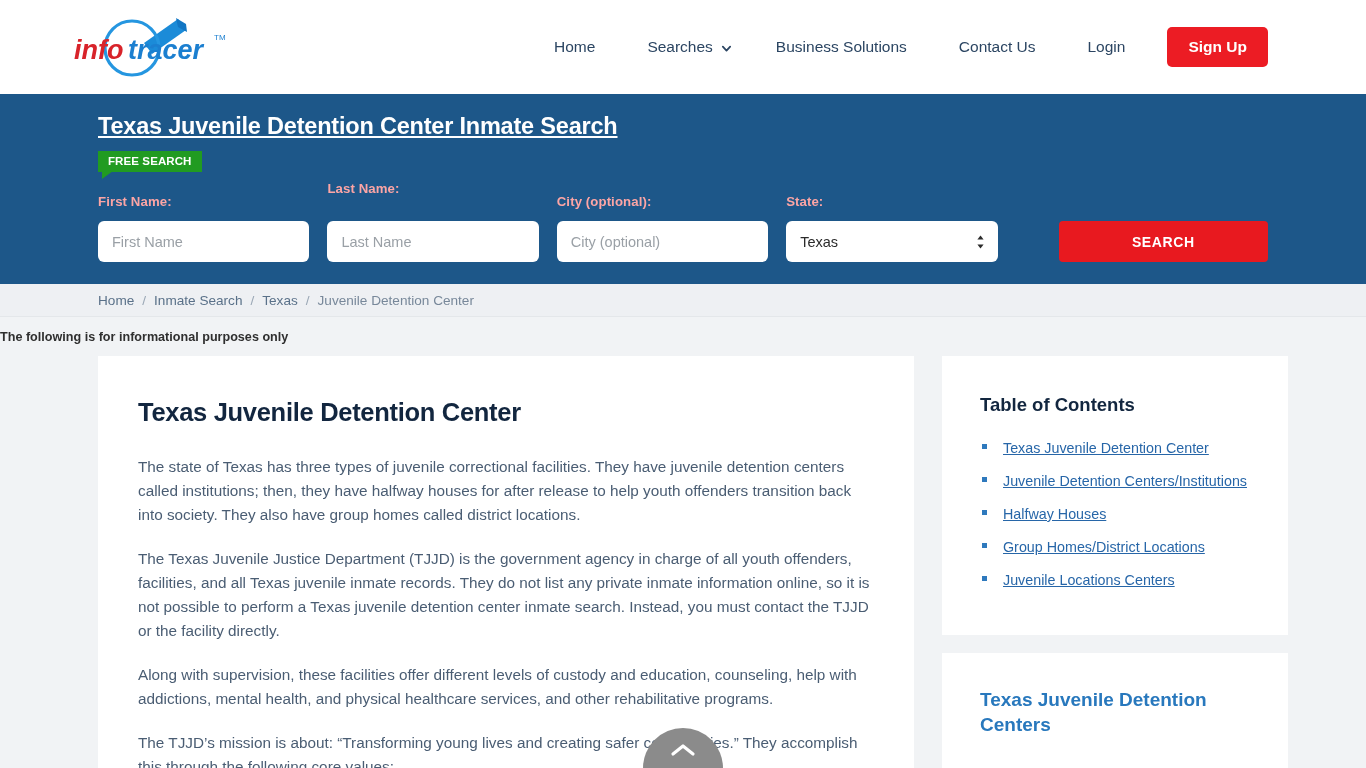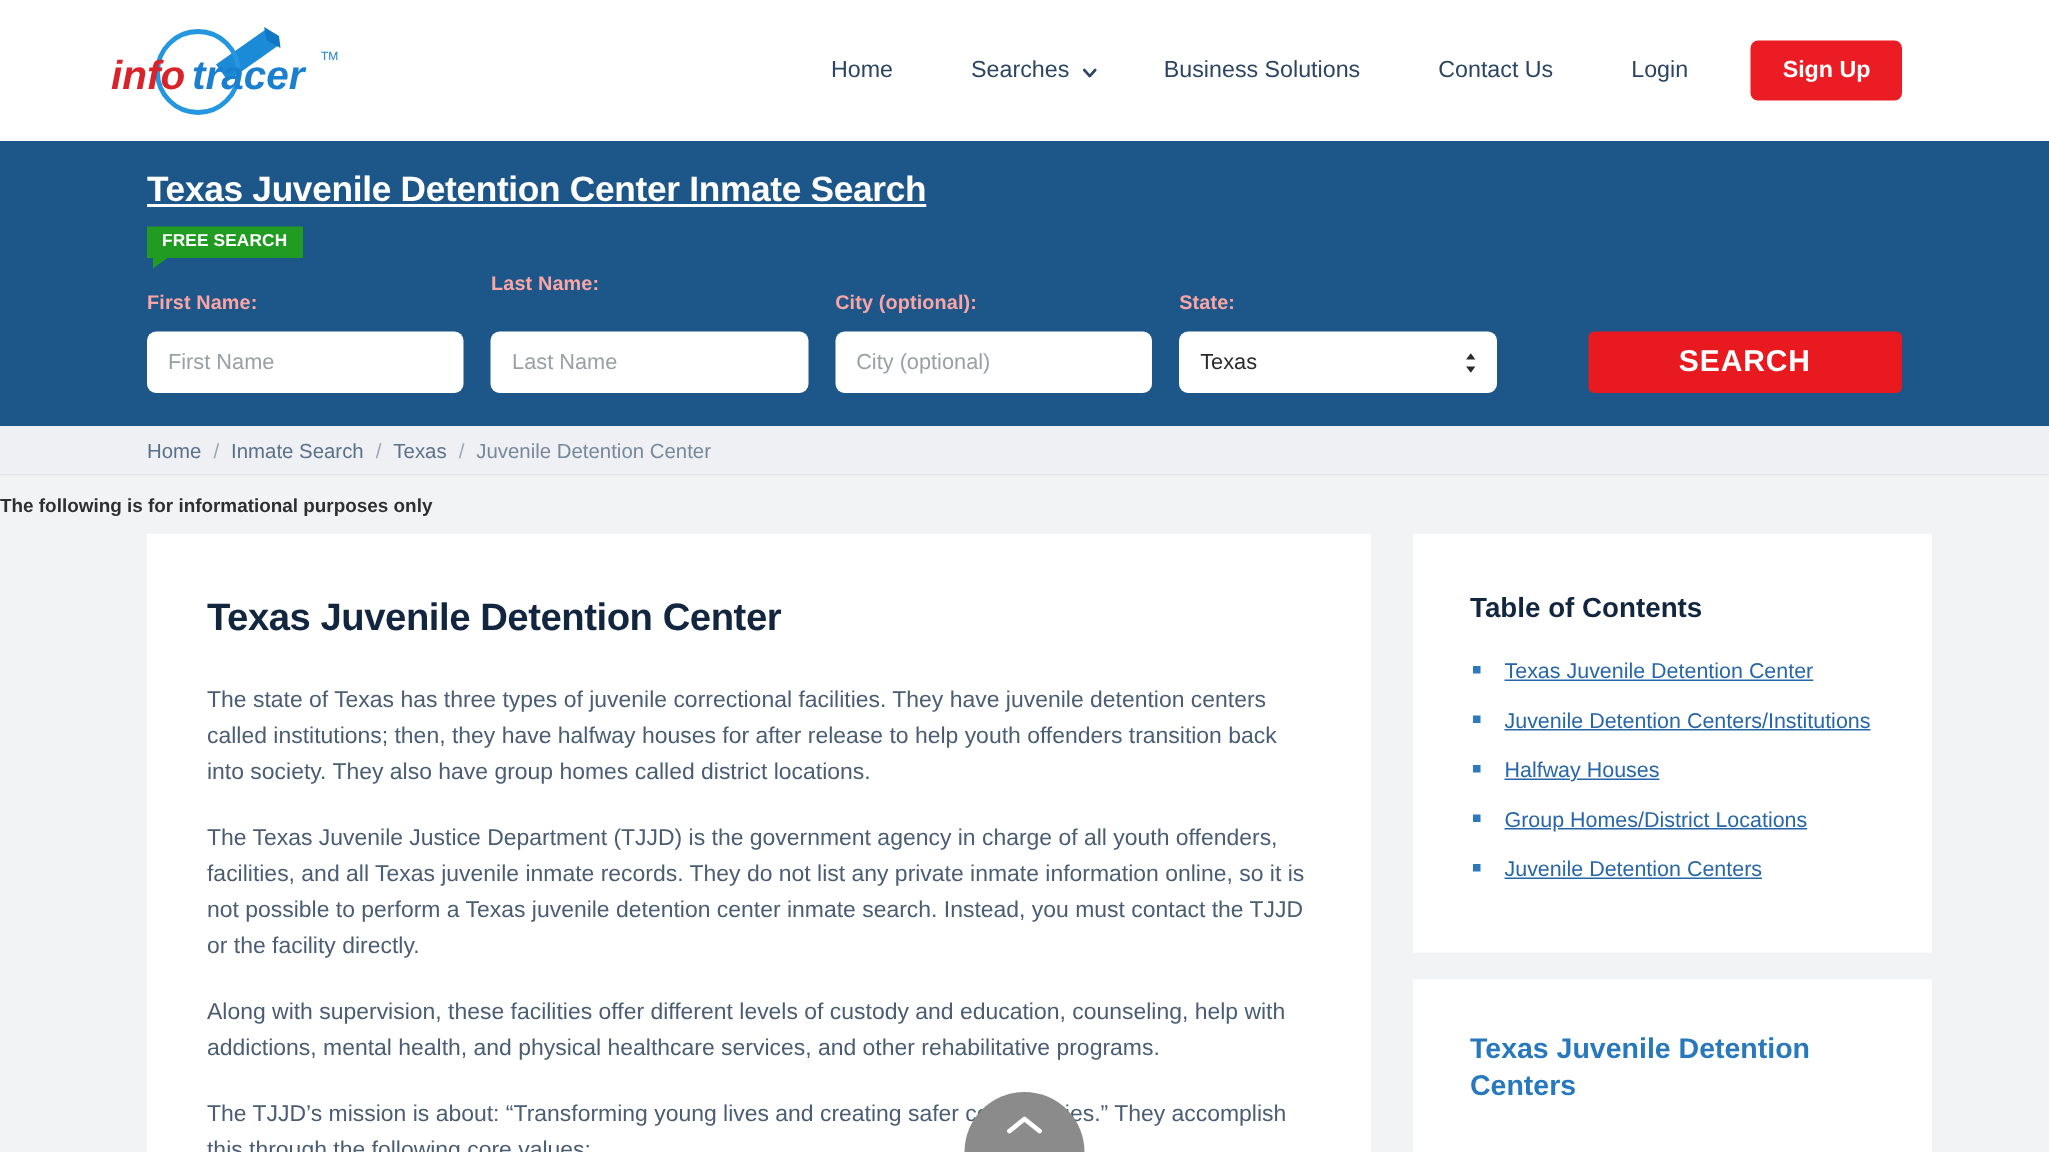--- a/index.html
+++ b/index.html
@@ -156,21 +156,21 @@
     top: 50%;
     transform: translateY(-50%);
     pointer-events: none;
     width: 9px; height: 16px;
   }
   .search-btn {
     width: 226px;
     height: 41px;
     background: #e8191f;
     color: #ffffff;
-    font-size: 20px;
+    font-size: 14px;
     font-weight: bold;
     border: none;
     border-radius: 4px;
     letter-spacing: 0.6px;
     cursor: pointer;
     font-family: "Liberation Sans", sans-serif;
     margin-left: 43px;
   }
 
   
@@ -407,21 +407,21 @@
           <li class="toc-li">
             <span class="toc-bullet"></span>
             <span class="toc-link">Halfway Houses</span>
           </li>
           <li class="toc-li">
             <span class="toc-bullet"></span>
             <span class="toc-link">Group Homes/District Locations</span>
           </li>
           <li class="toc-li">
             <span class="toc-bullet"></span>
-            <span class="toc-link">Juvenile Detention Centers</span>
+            <span class="toc-link">Juvenile Locations Centers</span>
           </li>
         </ul>
     </div>
 
     <div class="side-card side-card2">
       <div class="side-h2">Texas Juvenile Detention Centers</div>
     </div>
   </div>
 </div>
 

